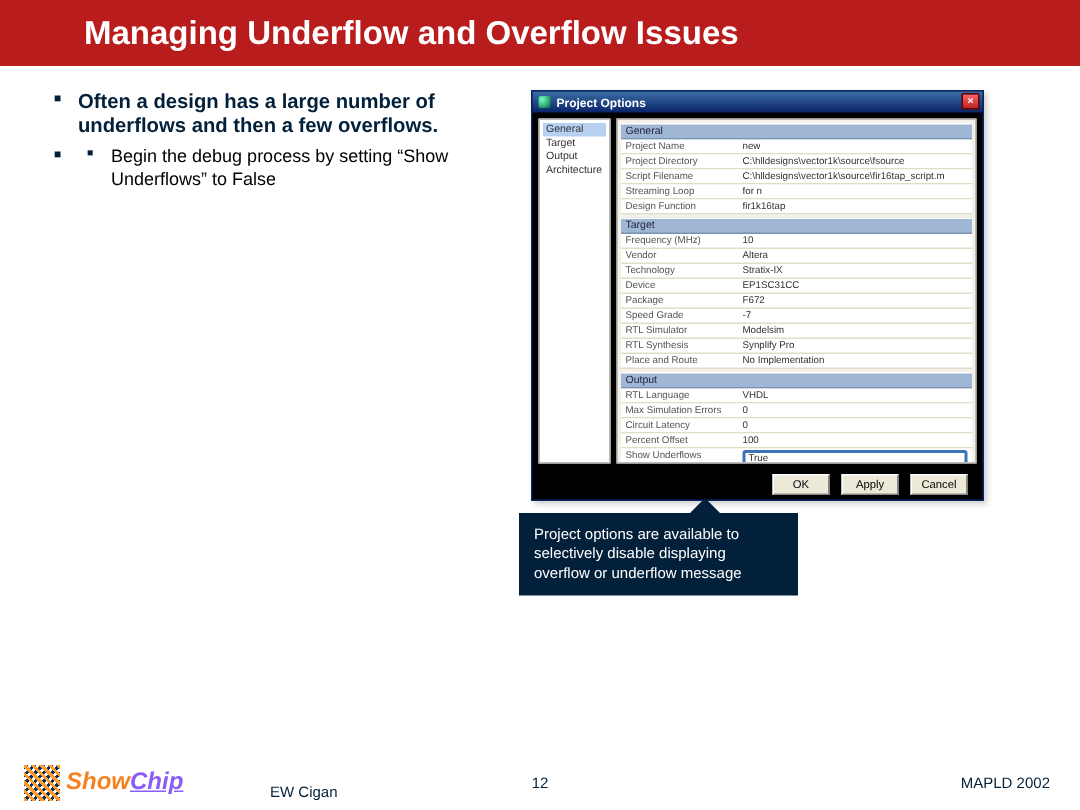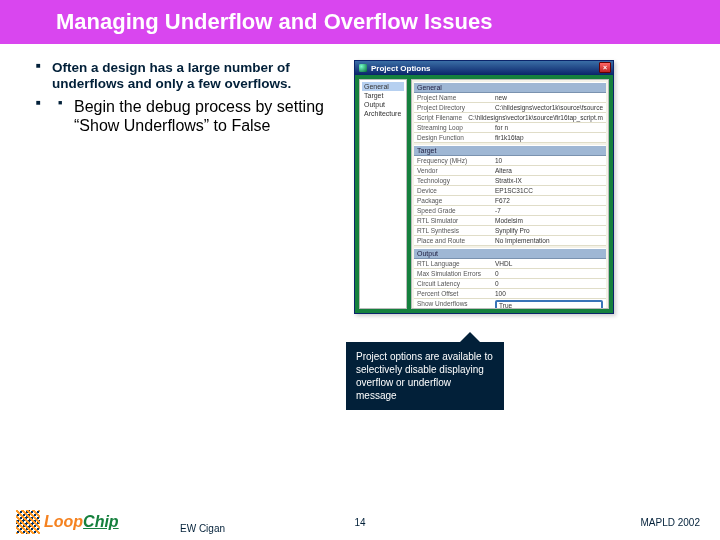--- a/index.html
+++ b/index.html
@@ -5,48 +5,48 @@
   * { box-sizing: border-box; margin: 0; padding: 0; }
   body {
     width: 720px;
     height: 540px;
     background: #fff;
     font-family: Arial, Helvetica, sans-serif;
     position: relative;
     overflow: hidden;
   }
   .titlebar {
-    background: #d946ef;
+    background: #b91c1c;
     color: #fff;
     height: 44px;
     display: flex;
     align-items: center;
     padding-left: 56px;
     font-size: 22px;
     font-weight: bold;
   }
   .content {
     display: flex;
     padding: 16px 20px 4px 36px;
     gap: 8px;
   }
   .left {
     width: 310px;
   }
   ul.outer { list-style: none; color: #022039; font-size: 13.5px; line-height: 1.22; font-weight: bold; }
   ul.outer > li { position: relative; padding-left: 16px; margin-bottom: 4px; }
   ul.outer > li::before { content: "■"; position: absolute; left: 0; top: 1px; font-size: 8px; color: #022039; }
   ul.inner { list-style: none; margin-top: 4px; }
-  ul.inner > li { position: relative; padding-left: 18px; margin-left: 4px; margin-bottom: 2px; font-size: 16px; font-weight: normal; color: #000; }
+  ul.inner > li { position: relative; padding-left: 18px; margin-left: 4px; margin-bottom: 2px; font-size: 12px; font-weight: normal; color: #000; }
   ul.inner > li::before { content: "■"; position: absolute; left: 2px; top: 2px; font-size: 7px; color: #022039; }
   .right { flex: 1; position: relative; }
   .dlg {
-    width: 260px;
+    width: 302px;
     border: 1px solid #0a246a;
-    background: #15803d;
+    background: #000000;
     font-family: Tahoma, Arial, sans-serif;
     font-size: 8px;
     box-shadow: 2px 2px 4px rgba(0,0,0,.2);
   }
   .dlg-tb {
     background: linear-gradient(#3a6ea5,#0a246a);
     color: #fff;
     height: 14px;
     display: flex;
     align-items: center;
@@ -82,21 +82,21 @@
   .row { display:flex; background:#fff; border-bottom:1px solid #e0ddc8; font-size:6.5px; color:#333; padding:1px 3px; }
   .row .k { width:78px; color:#555; }
   .row .v { flex:1; color:#333; }
   .row .v.highlight { border:2px solid #3974b8; border-radius:2px; padding:0 2px; }
   .dlg-btns { height:20px; display:flex; justify-content:flex-end; gap:8px; padding:3px 10px; }
   .dlg-btn { background:#ece9d8; border:1px solid #888; border-top-color:#fff; border-left-color:#fff; font-size:7.5px; padding:1px 0; width:38px; text-align:center; }
   .callout {
     position: absolute;
     left: -8px;
     top: 282px;
-    width: 158px;
+    width: 186px;
     background: #022039;
     color: #fff;
     font-size: 10px;
     line-height: 1.3;
     padding: 8px 10px;
   }
   .callout::before {
     content:"";
     position:absolute;
     top:-24px; left:110px;
@@ -114,35 +114,35 @@
   .logo { display:flex; align-items:center; gap:4px; }
   .logo-mark {
     width:24px; height:24px;
     background:
       repeating-linear-gradient(45deg,#f93 0 2px,transparent 2px 4px),
       repeating-linear-gradient(-45deg,#06396b 0 2px,transparent 2px 4px);
     filter: contrast(1.1);
   }
   .logo-txt { font-size:16px; font-weight:bold; font-style:italic; }
   .logo-txt .a { color:#f58220; }
-  .logo-txt .c { color:#15803d;text-decoration:underline; }
+  .logo-txt .c { color:#8b5cf6;text-decoration:underline; }
   .footer .mid { position:absolute; left:50%; transform:translateX(-50%); }
   .footer .left-foot { position:absolute; left:180px;margin-top:12px; }
 </style>
 </head>
 <body>
 
 <div class="titlebar">
   <span>Managing Underflow and Overflow Issues</span>
 </div>
 
 <div class="content">
   <div class="left">
     <ul class="outer">
-      <li><span>Often a design has a large number of underflows and only a few overflows.</span></li>
+      <li><span>Often a design has a large number of underflows and then a few overflows.</span></li>
       <li>
         <ul class="inner">
           <li><span>Begin the debug process by setting “Show Underflows” to False</span></li>
         </ul>
       </li>
     </ul>
   </div>
 
   <div class="right">
     <div class="dlg">
@@ -241,31 +241,36 @@
               </div>
             <div class="row">
                 <span class="k">Show Underflows</span>
                 <span class="v highlight">True</span>
               </div>
 
           </div>
 
         </div>
       </div>
+      <div class="dlg-btns">
+        <div class="dlg-btn">OK</div>
+        <div class="dlg-btn">Apply</div>
+        <div class="dlg-btn">Cancel</div>
+      </div>
     </div>
 
     <div class="callout">
       <span>Project options are available to selectively disable displaying overflow or underflow message</span>
     </div>
   </div>
 </div>
 
 <div class="footer">
   <div class="logo">
     <div class="logo-mark"></div>
     <div class="logo-txt">
-      <span class="a">Loop</span><span class="c">Chip</span>
+      <span class="a">Show</span><span class="c">Chip</span>
     </div>
   </div>
   <span class="left-foot">EW Cigan</span>
-  <span class="mid">14</span>
+  <span class="mid">12</span>
   <span>MAPLD 2002</span>
 </div>
 
 </body></html>

